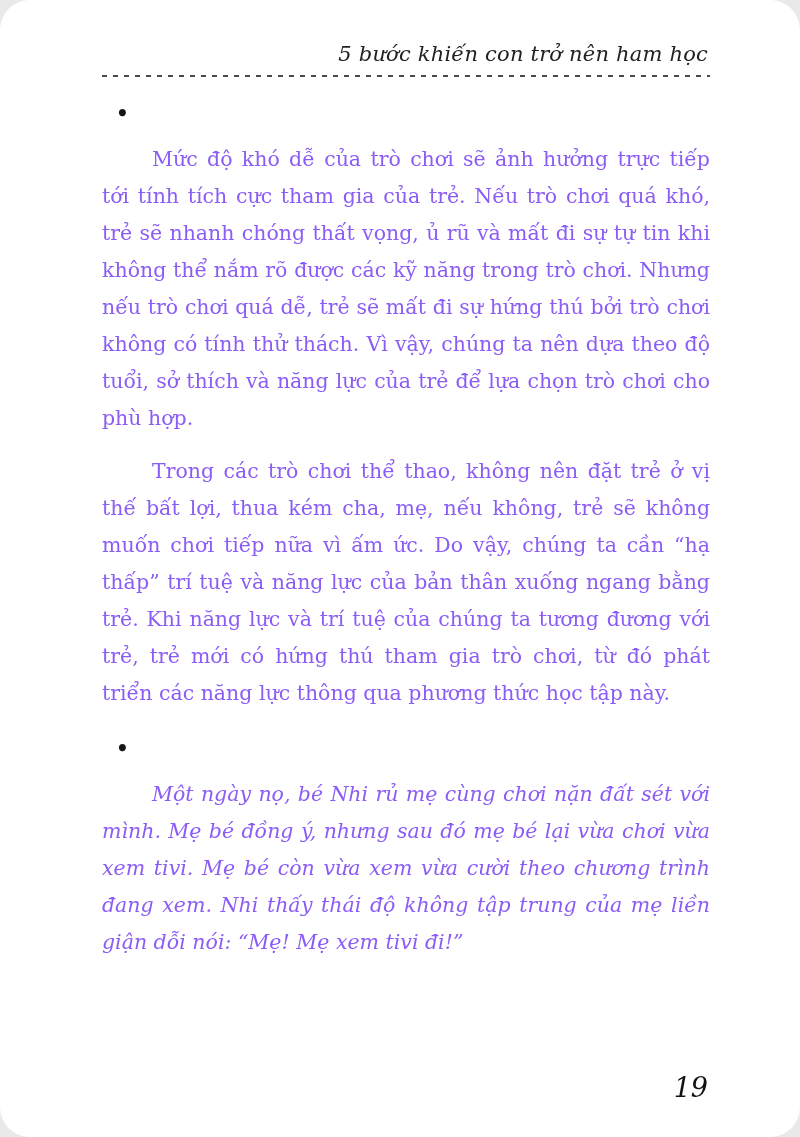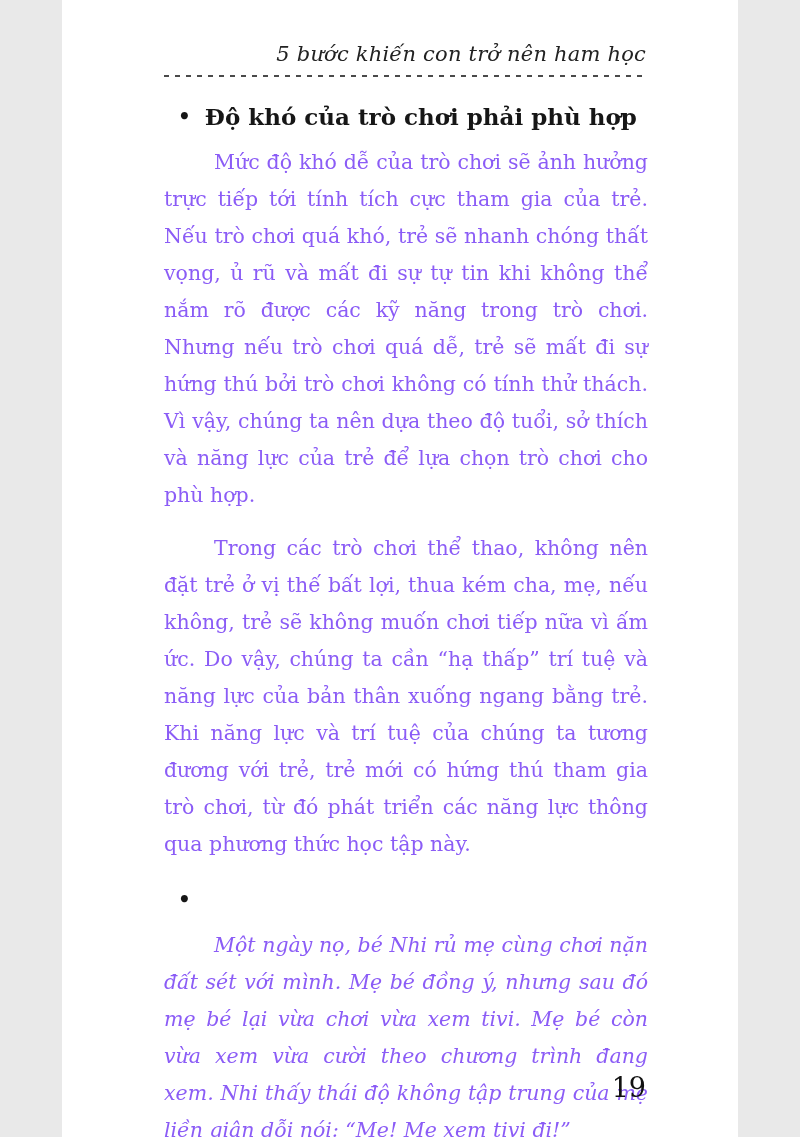--- a/index.html
+++ b/index.html
@@ -2,29 +2,30 @@
 <html><head>
 <meta charset="utf-8">
 <style>
   html, body {
     margin: 0;
     padding: 0;
     background: #e9e9e9;
   }
   .page {
     position: relative;
-    width: 676px;
+    width: 800px;
     height: 1137px;
     margin: 0 auto;
     background: #ffffff;
     box-sizing: border-box;
     padding: 42px 90px 40px 102px;
     font-family: "DejaVu Serif", "Liberation Serif", serif;
     color: #1c1c1c;
     overflow: hidden;
+    border-radius: 30px;
   }
   .running-header {
     text-align: right;
     font-style: italic;
     font-size: 21px;
     letter-spacing: 0.2px;
     color: #222;
     padding-right: 2px;
   }
   .dashed-rule {
@@ -64,37 +65,37 @@
     font-style: italic;
     margin-bottom: 16px;
   }
   .page-number {
     position: absolute;
     right: 92px;
     bottom: 34px;
     font-size: 27px;
     color: #111;
     font-family: "DejaVu Serif", "Liberation Serif", serif;
+    font-style: italic;
   }
 </style>
 </head>
 <body>
 
 <div class="page">
 
   <header>
     <div class="running-header">5 bước khiến con trở nên ham học</div>
     <div class="dashed-rule"></div>
   </header>
 
   <main class="content">
 
     <h2 class="section-heading">
       <span class="bullet">•</span>
-      <span>Độ khó của trò chơi phải phù hợp</span>
     </h2>
 
     <p class="body-para">Mức độ khó dễ của trò chơi sẽ ảnh hưởng trực tiếp tới tính tích cực tham gia của trẻ. Nếu trò chơi quá khó, trẻ sẽ nhanh chóng thất vọng, ủ rũ và mất đi sự tự tin khi không thể nắm rõ được các kỹ năng trong trò chơi. Nhưng nếu trò chơi quá dễ, trẻ sẽ mất đi sự hứng thú bởi trò chơi không có tính thử thách. Vì vậy, chúng ta nên dựa theo độ tuổi, sở thích và năng lực của trẻ để lựa chọn trò chơi cho phù hợp.</p>
 
     <p class="body-para">Trong các trò chơi thể thao, không nên đặt trẻ ở vị thế bất lợi, thua kém cha, mẹ, nếu không, trẻ sẽ không muốn chơi tiếp nữa vì ấm ức. Do vậy, chúng ta cần “hạ thấp” trí tuệ và năng lực của bản thân xuống ngang bằng trẻ. Khi năng lực và trí tuệ của chúng ta tương đương với trẻ, trẻ mới có hứng thú tham gia trò chơi, từ đó phát triển các năng lực thông qua phương thức học tập này.</p>
 
     <h2 class="section-heading">
       <span class="bullet">•</span>
     </h2>
 

